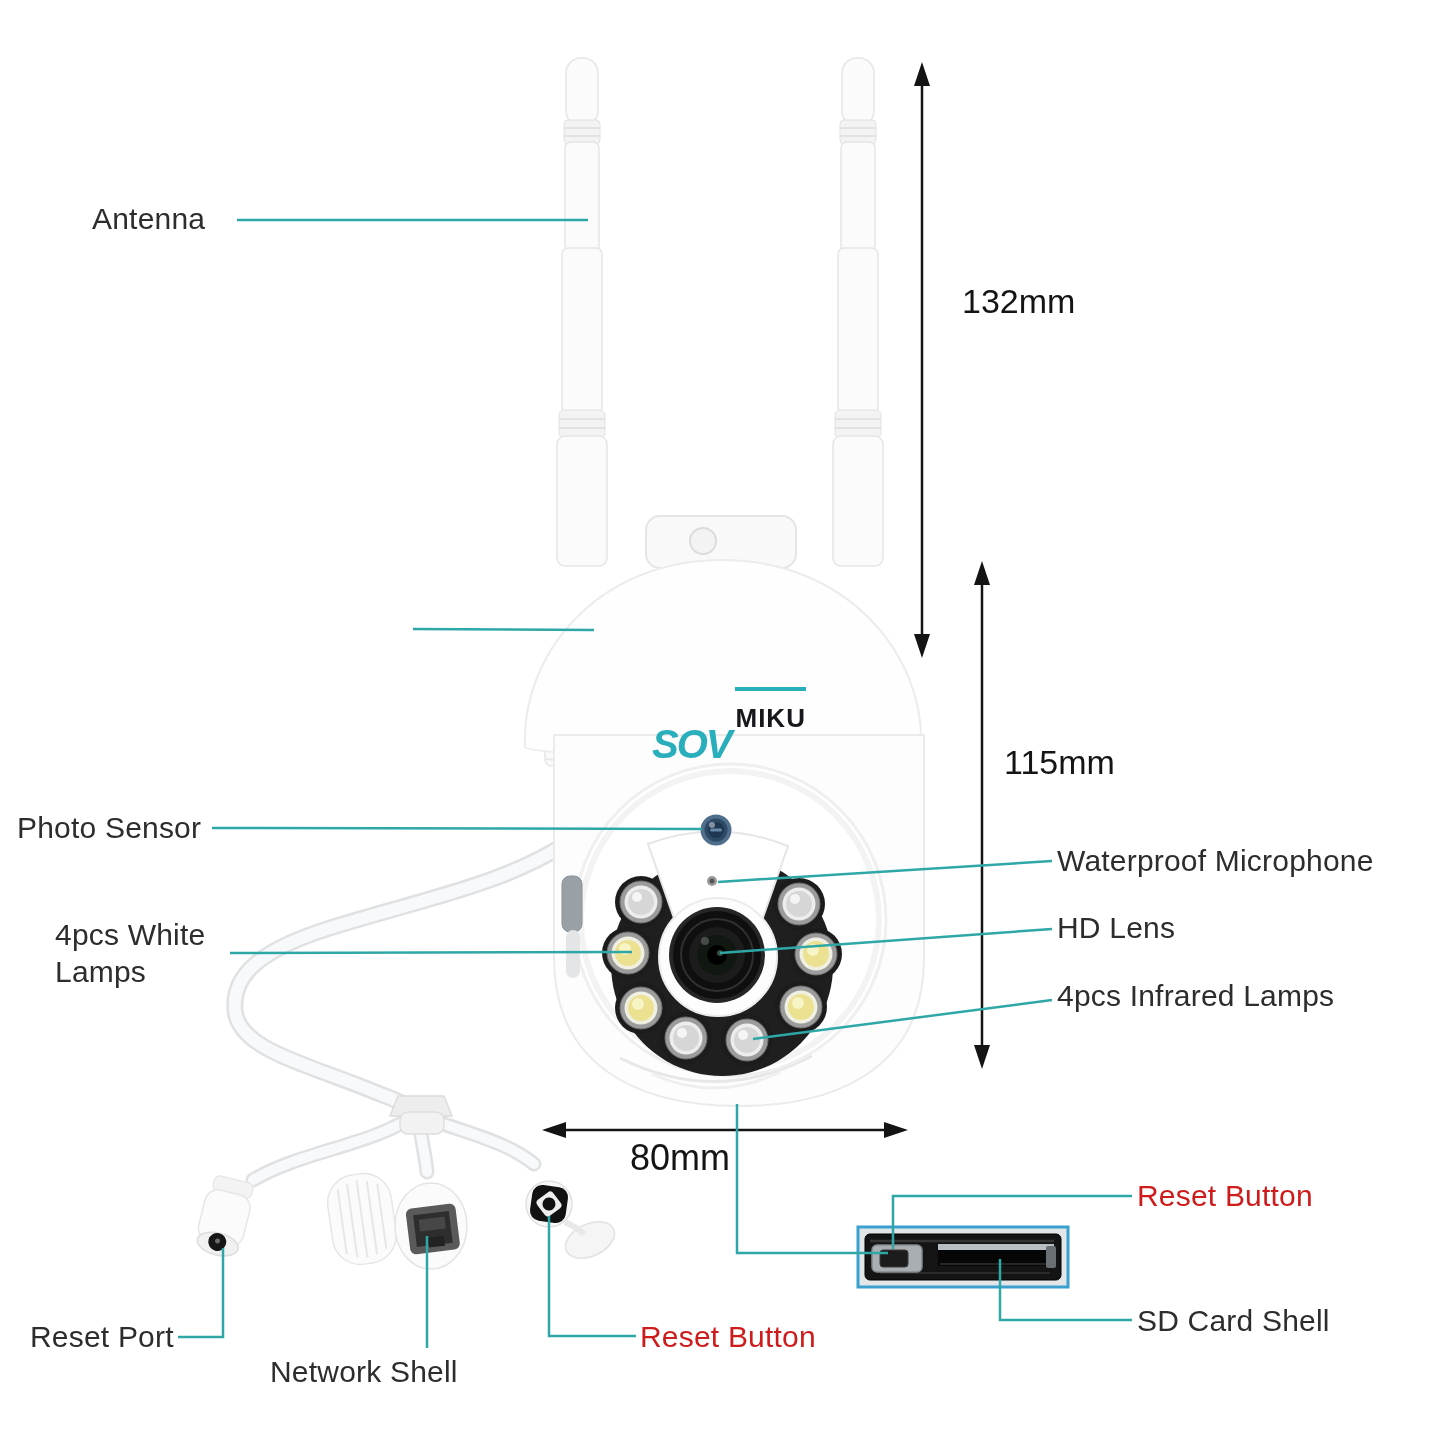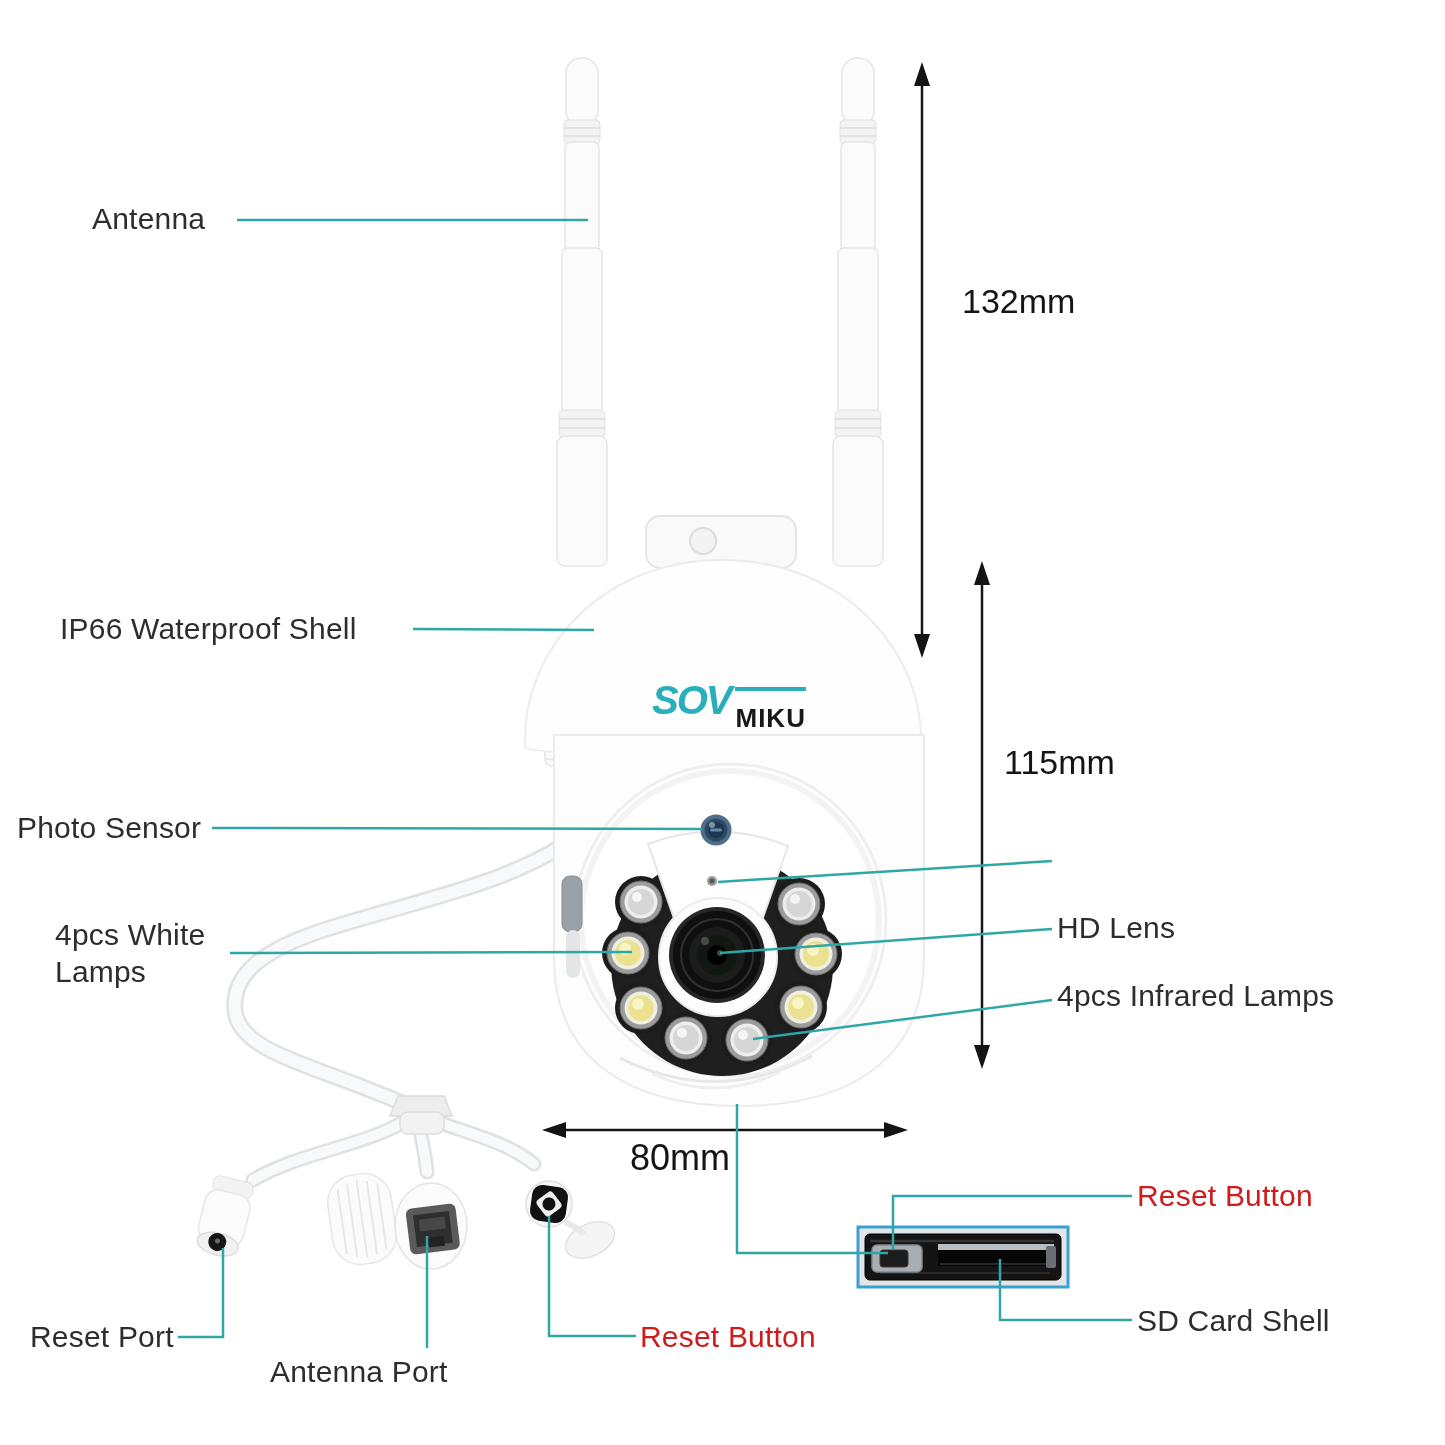--- a/index.html
+++ b/index.html
@@ -6,21 +6,21 @@
   .stage{position:relative;width:1445px;height:1445px;background:#fff;
          font-family:"Liberation Sans",sans-serif;overflow:hidden;}
   .stage svg{position:absolute;left:0;top:0;}
   .label{position:absolute;font-size:30px;line-height:34px;color:var(--c-label-text,#2d2d2d);
          white-space:nowrap;letter-spacing:.2px;}
   .label.red{color:var(--c-alert-text,#ce1c1c);}
   .dim{position:absolute;font-size:34px;line-height:36px;color:var(--c-dimension-line,#1a1a1a);white-space:nowrap;}
   .dim.wide{font-size:36px;}
   .logo{position:absolute;left:652px;top:680px;display:flex;align-items:flex-start;}
   .logo-sov{font-size:40px;line-height:40px;font-weight:bold;font-style:italic;
-            color:var(--c-brand-teal,#29aebc);letter-spacing:-2px;}
+            color:var(--c-brand-teal,#29aebc);letter-spacing:-2px;margin-top:44px;}
   .logo-miku{margin-left:5px;margin-top:7px;font-size:26px;line-height:26px;font-weight:bold;
              color:var(--c-brand-dark,#17171c);border-top:4px solid var(--c-brand-teal,#29aebc);
              padding-top:14px;letter-spacing:1px;}
   .cl{stroke:var(--c-callout-line,#2fa7a7);stroke-width:2.5;fill:none;}
   .dl{stroke:var(--c-dimension-line,#141414);stroke-width:2.5;fill:none;}
   .dh{fill:var(--c-dimension-line,#141414);stroke:none;}
   .w1{fill:#fbfbfb;stroke:#e6e6e6;stroke-width:1.5;}
   .w2{fill:#f3f3f3;stroke:#e2e2e2;stroke-width:1;}
   .cableO{stroke:#dfe1e3;stroke-width:17;fill:none;stroke-linecap:round;}
   .cableI{stroke:#f8f9fa;stroke-width:12;fill:none;stroke-linecap:round;}
@@ -258,28 +258,28 @@
   <polyline class="cl" points="1132,1196 893,1196 893,1249"></polyline>
   <polyline class="cl" points="1000,1259 1000,1320 1132,1320"></polyline>
 </svg>
 
 <div class="logo">
   <span class="logo-sov">SOV</span>
   <span class="logo-miku">MIKU</span>
 </div>
 
 <div class="label" style="left:92px;top:202px">Antenna</div>
-<div class="label" style="left:60px;top:612px">IP66 Waterproof Shell</div>
 <div class="label" style="left:17px;top:811px">Photo Sensor</div>
 <div class="label" style="left:55px;top:918px">4pcs White</div>
 <div class="label" style="left:55px;top:955px">Lamps</div>
+<div class="label" style="left:1057px;top:844px">Waterproof Microphone</div>
 <div class="label" style="left:1057px;top:911px">HD Lens</div>
 <div class="label" style="left:1057px;top:979px">4pcs Infrared Lamps</div>
 <div class="label" style="left:30px;top:1320px">Reset Port</div>
-<div class="label" style="left:270px;top:1355px">Antenna Port</div>
+<div class="label" style="left:270px;top:1355px">Network Shell</div>
 <div class="label red" style="left:640px;top:1320px">Reset Button</div>
 <div class="label red" style="left:1137px;top:1179px">Reset Button</div>
 <div class="label" style="left:1137px;top:1304px">SD Card Shell</div>
 
 <div class="dim" style="left:962px;top:283px">132mm</div>
 <div class="dim" style="left:1004px;top:744px">115mm</div>
 <div class="dim wide" style="left:630px;top:1140px">80mm</div>
 
 </div>
 

